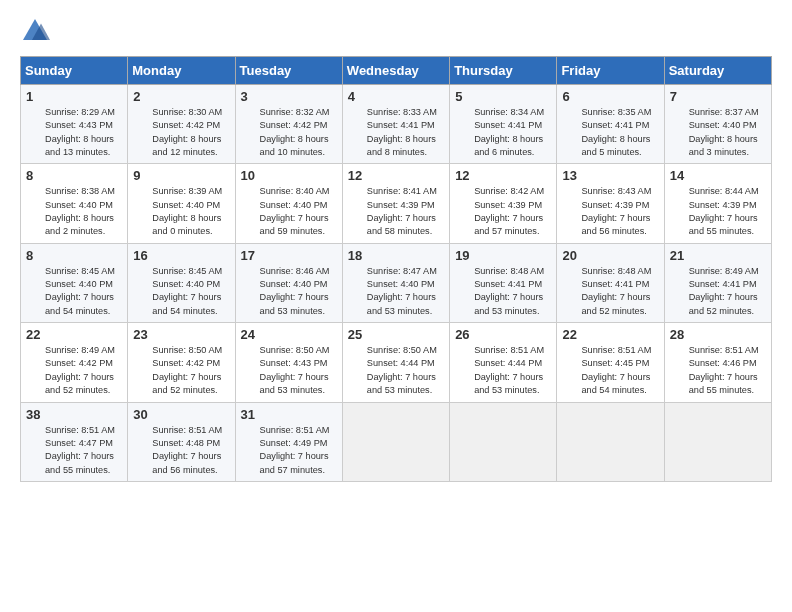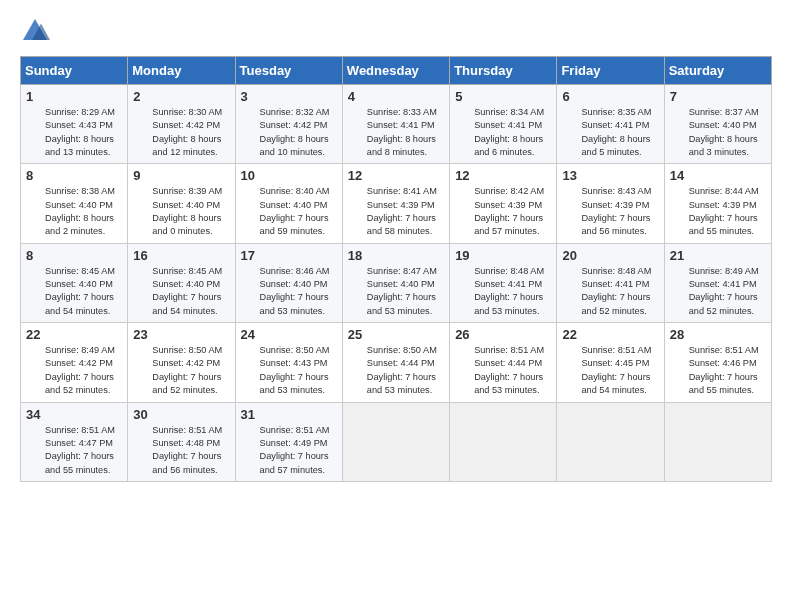--- a/index.html
+++ b/index.html
@@ -246,21 +246,21 @@
             <span class="day-num">22</span>
             <div class="day-detail">Sunrise: 8:51 AM<br>Sunset: 4:45 PM<br>Daylight: 7 hours and 54 minutes.</div>
           </td>
           <td>
             <span class="day-num">28</span>
             <div class="day-detail">Sunrise: 8:51 AM<br>Sunset: 4:46 PM<br>Daylight: 7 hours and 55 minutes.</div>
           </td>
         </tr>
         <tr>
           <td>
-            <span class="day-num">34</span>
+            <span class="day-num">38</span>
             <div class="day-detail">Sunrise: 8:51 AM<br>Sunset: 4:47 PM<br>Daylight: 7 hours and 55 minutes.</div>
           </td>
           <td>
             <span class="day-num">30</span>
             <div class="day-detail">Sunrise: 8:51 AM<br>Sunset: 4:48 PM<br>Daylight: 7 hours and 56 minutes.</div>
           </td>
           <td>
             <span class="day-num">31</span>
             <div class="day-detail">Sunrise: 8:51 AM<br>Sunset: 4:49 PM<br>Daylight: 7 hours and 57 minutes.</div>
           </td>

